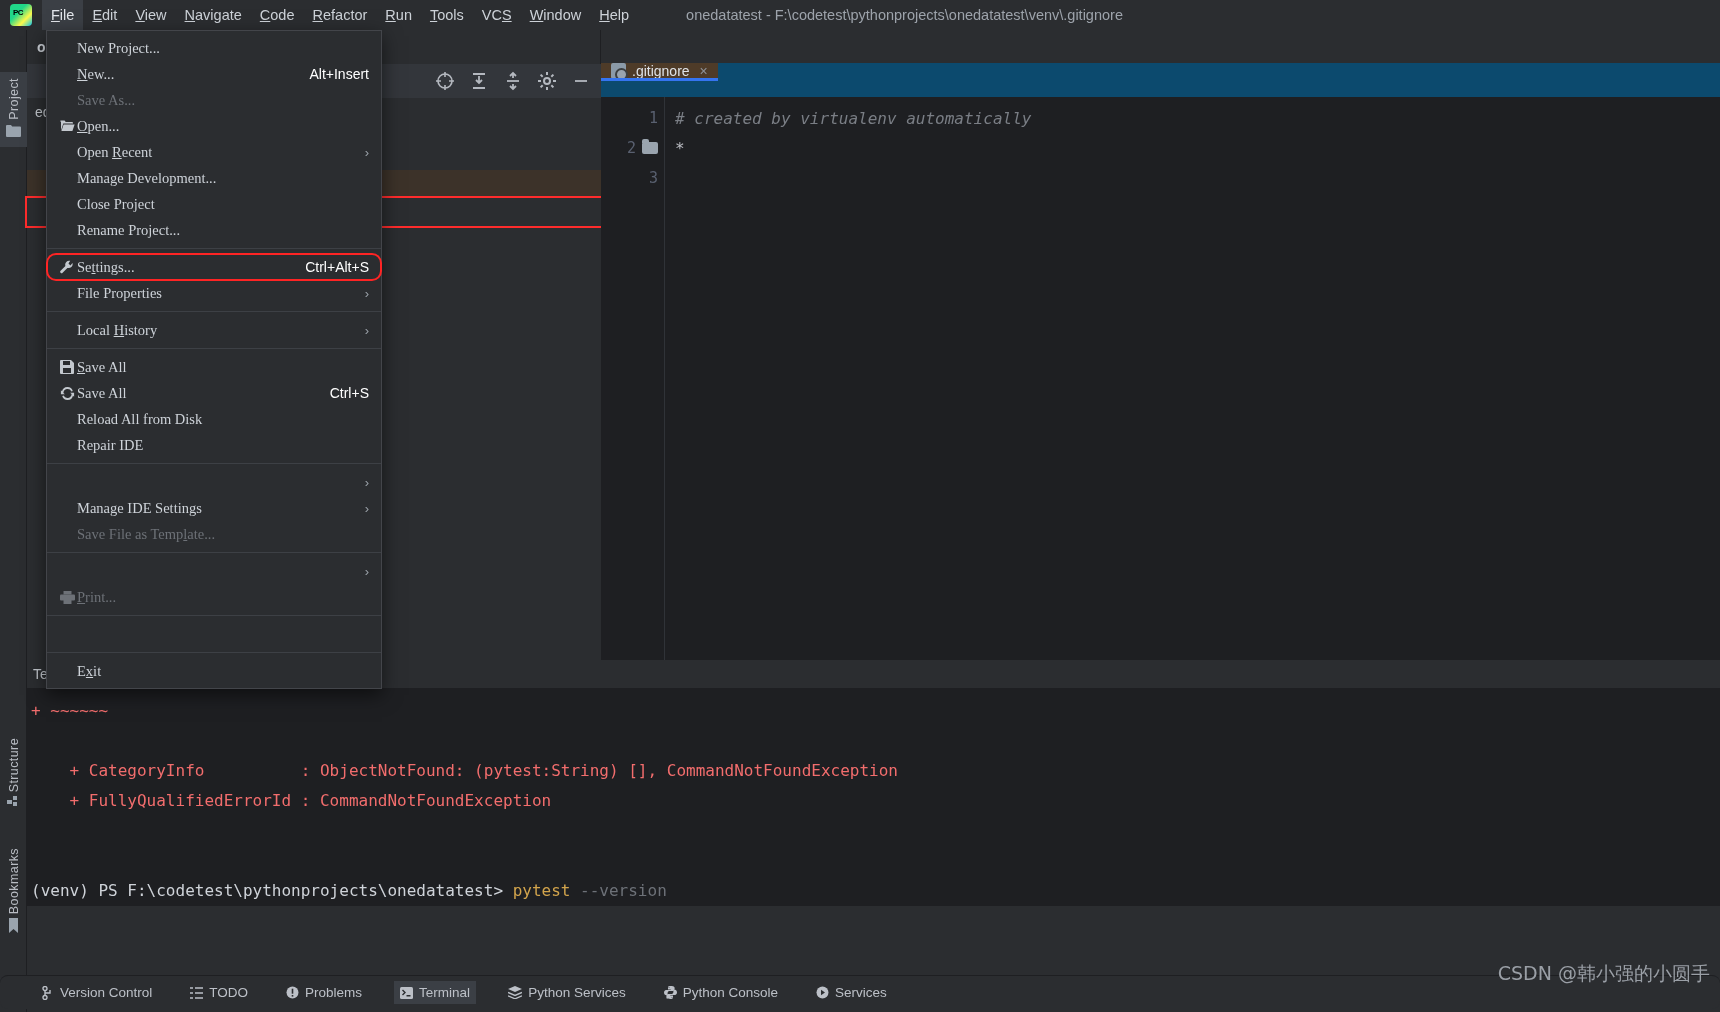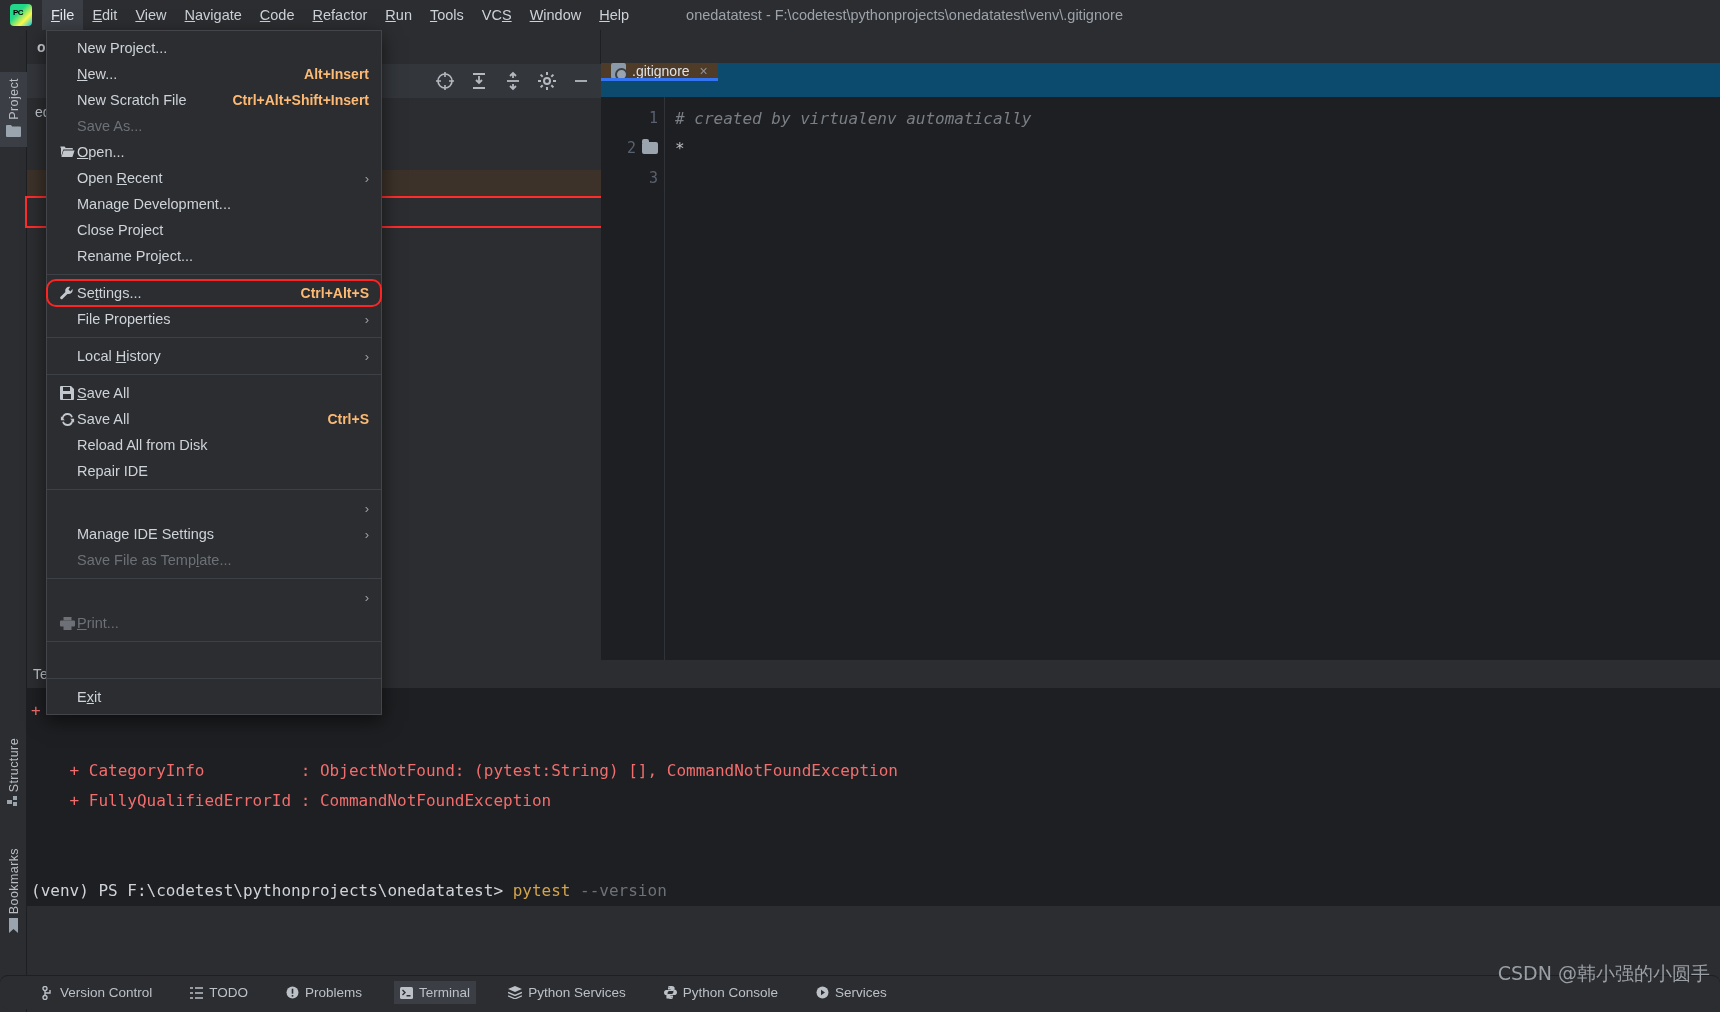--- a/index.html
+++ b/index.html
@@ -125,22 +125,22 @@
   .dropdown {
     position: absolute; left: 46px; top: 30px; width: 336px;
     background: #2b2d30; border: 1px solid #43454a;
     box-shadow: 0 6px 18px rgba(0,0,0,.55); z-index: 50; padding: 4px 0;
   }
   .mrow {
     position: relative; display: flex; align-items: center; height: 26px;
     padding: 0 12px 0 10px; color: #ced3d9; font-size: 14.5px; white-space: nowrap;
   }
   .mrow .mico { width: 20px; flex: none; display: flex; align-items: center; justify-content: center; color: #9aa0a8; font-size: 13px; }
-  .mrow .mlabel { flex: 1; }
-  .mrow .mkey { color: #fdba74; font-size: 14px; margin-left: 20px; font-weight: bold; }
+  .mrow .mlabel { flex: 1; font-family: Liberation Serif, serif; }
+  .mrow .mkey { color: #ffffff; font-size: 14px; margin-left: 20px; }
   .mrow .marrow { color: #9aa0a8; font-size: 13px; margin-left: 16px; }
   .mrow.disabled .mlabel, .mrow.disabled .mico { color: #6d7177; }
   .msep { height: 1px; background: #3d4045; margin: 5px 0; }
   .mrow.redbox {
     outline: 2px solid #ff2424; outline-offset: -1px; border-radius: 9px;
   }
   .mrow u { text-decoration: underline; }
 
   
   .terminal-wrap {
@@ -315,25 +315,20 @@
 
     <div class="mrow">
       <span class="mico"></span>
       <span class="mlabel">New Project...</span>
     </div>
     <div class="mrow">
       <span class="mico"></span>
       <span class="mlabel"><u>N</u>ew...</span>
       <span class="mkey">Alt+Insert</span>
     </div>
-    <div class="mrow">
-      <span class="mico"></span>
-      <span class="mlabel">New Scratch File</span>
-      <span class="mkey">Ctrl+Alt+Shift+Insert</span>
-    </div>
     <div class="mrow disabled">
       <span class="mico"></span>
       <span class="mlabel">Save As...</span>
     </div>
     <div class="mrow">
       <span class="mico">
         <svg width="15" height="12" viewBox="0 0 15 12">
             <path d="M0 1.5A1 1 0 011 .5h3.6l1.1 1.4H12a1 1 0 011 1v.6H3.3L1 10.5V1.5z" fill="#c3c8ce"></path>
             <path d="M3.6 4.6h11L12.4 11H1.4z" fill="#c3c8ce"></path>
           </svg>

